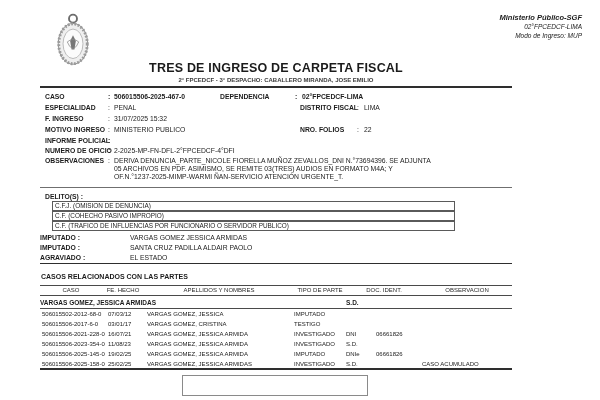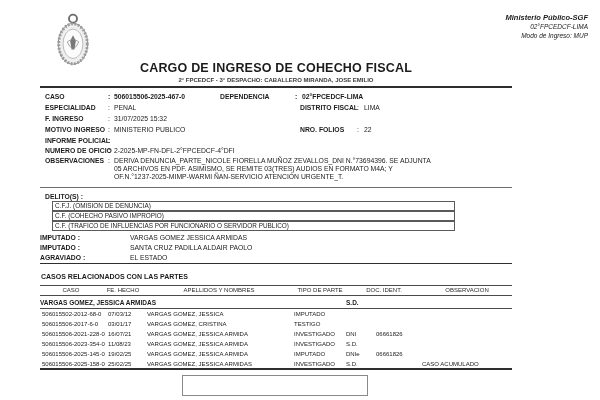--- a/index.html
+++ b/index.html
@@ -14,21 +14,21 @@
     font-family:"Liberation Sans", sans-serif;
     color:var(--ink);
     position:relative;
     overflow:hidden;
   }
   .abs{position:absolute;}
   .bold{font-weight:700;}
 
   
   .seal{left:54px;top:12px;width:38px;height:56px;}
-  .hdr-right{right:12px;top:13px;text-align:right;font-style:italic;line-height:9px;}
+  .hdr-right{right:18px;top:13px;text-align:right;font-style:italic;line-height:9px;}
   .hdr-org{font-size:7.5px;font-weight:700;}
   .hdr-office{font-size:6.5px;}
   .hdr-mode{font-size:6.5px;}
   .page-title{left:40px;top:61px;width:472px;text-align:center;font-size:12.5px;font-weight:700;letter-spacing:.2px;}
   .page-subtitle{left:40px;top:77px;width:472px;text-align:center;font-size:6px;font-weight:700;color:#3a3a3a;}
   .rule{left:40px;width:472px;background:var(--rule);}
   .rule-title{top:86px;height:2px;}
   .rule-obs{top:187px;height:1px;background:#6f6f6f;}
   .rule-partes{top:263px;height:1px;}
   .rule-btm{top:368px;height:2px;}
@@ -87,21 +87,21 @@
   <path d="M20 24 l3 6 -1.5 9 h-3 l-1.5 -9 z" fill="#777"></path>
   <path d="M14 31 q6 -5 12 0 q-2 6 -6 7 q-4 -1 -6 -7 z" fill="none" stroke="#8a8a8a" stroke-width="0.8"></path>
 </svg>
 
 <div class="abs hdr-right">
   <div class="hdr-org">Ministerio Público-SGF</div>
   <div class="hdr-office">02°FPCEDCF-LIMA</div>
   <div class="hdr-mode">Modo de Ingreso: MUP</div>
 </div>
 
-<div class="abs page-title">CARGO DE INGRESO DE COHECHO FISCAL</div>
+<div class="abs page-title">TRES DE INGRESO DE CARPETA FISCAL</div>
 <div class="abs page-subtitle">2° FPCEDCF - 3° DESPACHO: CABALLERO MIRANDA, JOSE EMILIO</div>
 <div class="abs rule rule-title"></div>
 
 <div class="abs fields">
 
   <div class="frow r1">
     <span class="lbl">CASO</span>
     <span class="colon bold">:</span>
     <span class="val bold">506015506-2025-467-0</span>
     <span class="rlbl pa-l">DEPENDENCIA</span>

